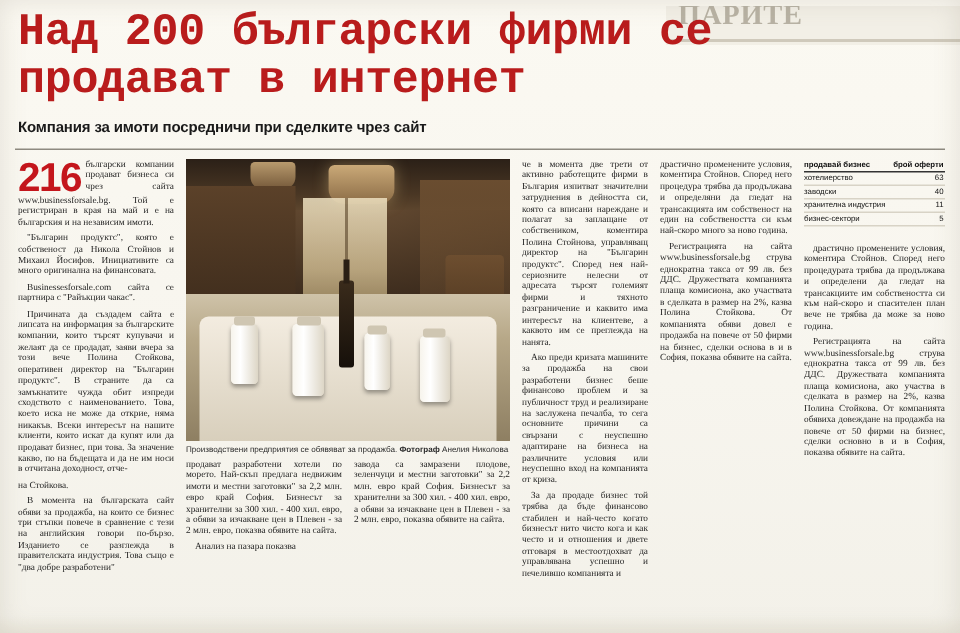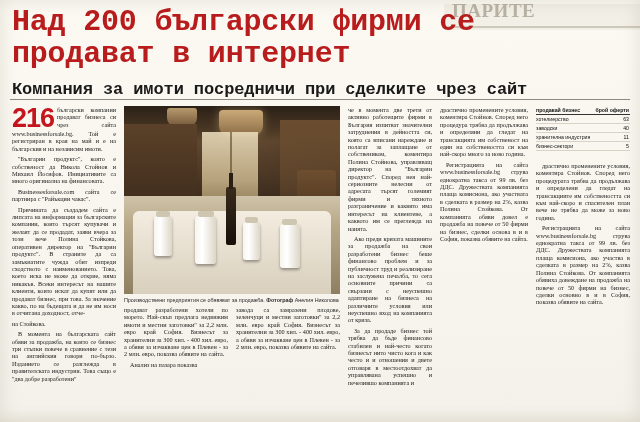--- a/index.html
+++ b/index.html
@@ -66,23 +66,23 @@
     font-size: 30px;
     line-height: 32px;
     color: #b91c1c;
     letter-spacing: -0.2px;
   }
   .subhead {
     position: absolute;
     left: 12px;
     top: 80px;
     width: 560px;
-    font-family: Liberation Mono, monospace;
-    font-weight: bold;
-    font-size: 17px;
+    font-family: Liberation Sans, sans-serif;
+    font-weight: bold;
+    font-size: 10px;
     color: #1a1a1a;
     letter-spacing: -0.1px;
   }
   .rule-main {
     position: absolute;
     left: 10px;
     top: 99px;
     width: 620px;
     height: 1px;
     background: #8e8a80;

